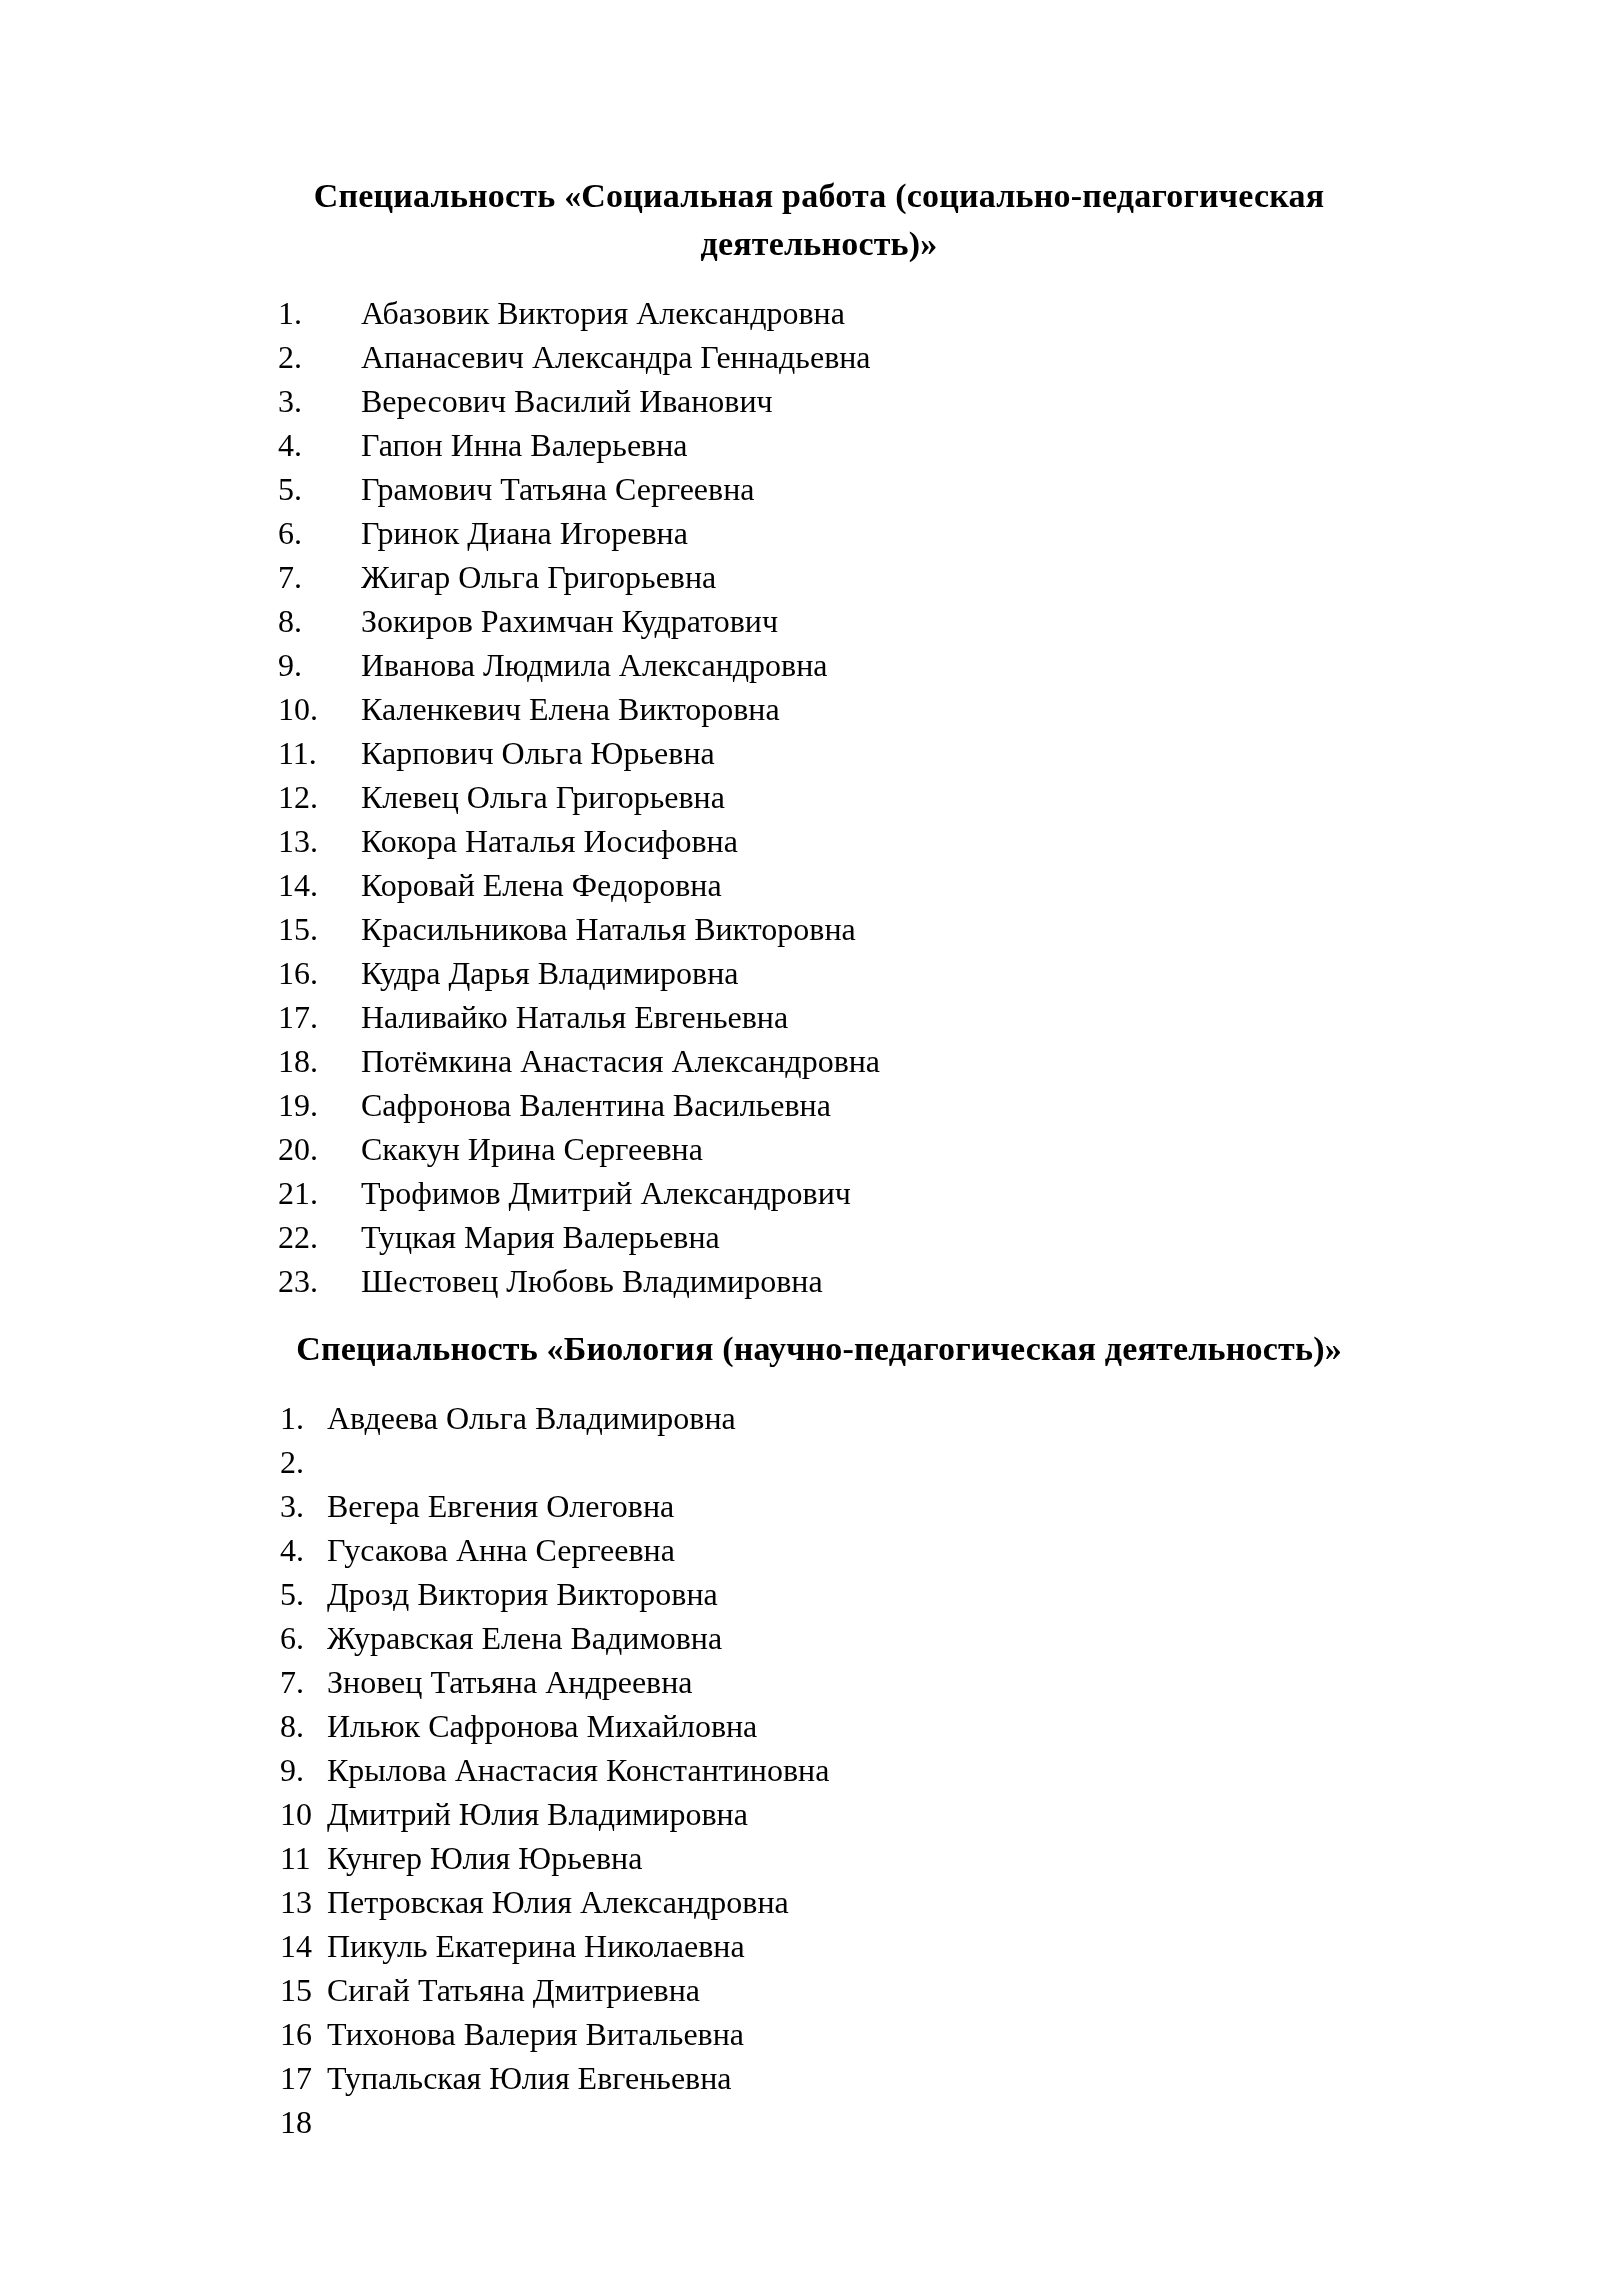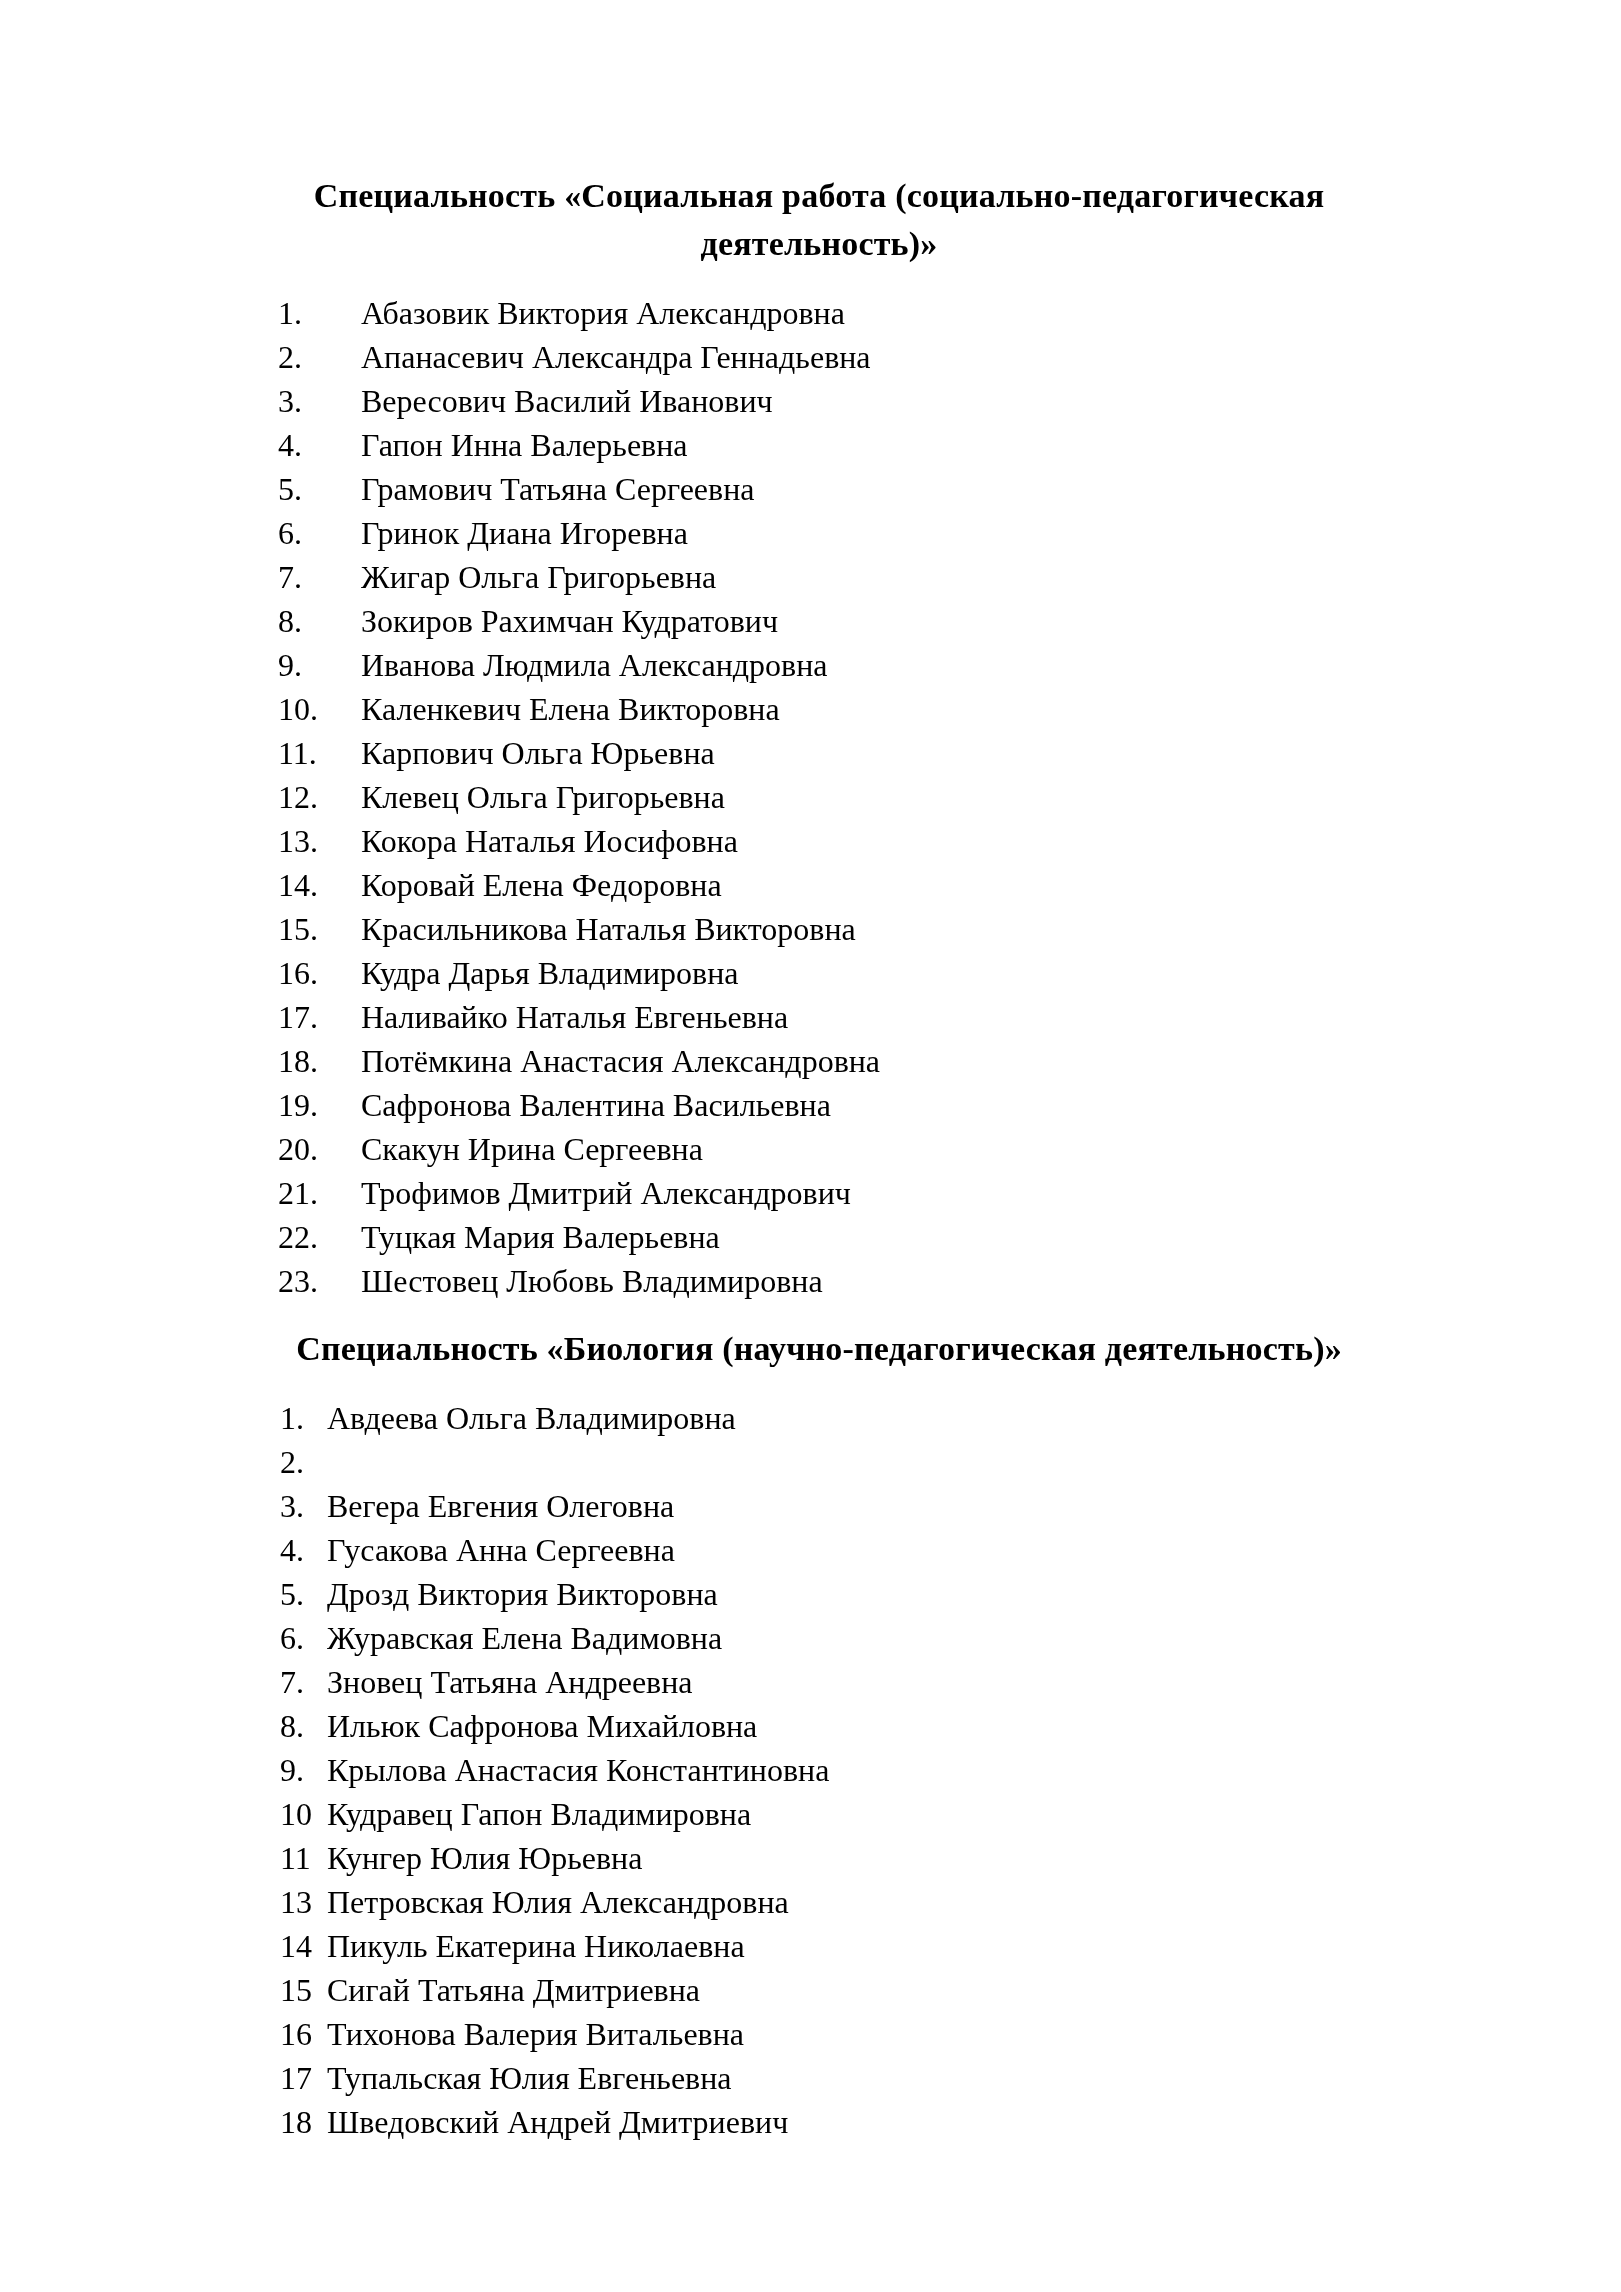--- a/index.html
+++ b/index.html
@@ -191,21 +191,21 @@
         <li class="row">
           <span class="num">8.</span>
           <span class="name">Ильюк Сафронова Михайловна</span>
         </li>
         <li class="row">
           <span class="num">9.</span>
           <span class="name">Крылова Анастасия Константиновна</span>
         </li>
         <li class="row">
           <span class="num">10</span>
-          <span class="name">Кудравец Гапон Владимировна</span>
+          <span class="name">Дмитрий Юлия Владимировна</span>
         </li>
         <li class="row">
           <span class="num">11</span>
           <span class="name">Кунгер Юлия Юрьевна</span>
         </li>
         <li class="row">
           <span class="num">13</span>
           <span class="name">Петровская Юлия Александровна</span>
         </li>
         <li class="row">
@@ -219,19 +219,18 @@
         <li class="row">
           <span class="num">16</span>
           <span class="name">Тихонова Валерия Витальевна</span>
         </li>
         <li class="row">
           <span class="num">17</span>
           <span class="name">Тупальская Юлия Евгеньевна</span>
         </li>
         <li class="row">
           <span class="num">18</span>
-          <span class="name">Шведовский Андрей Дмитриевич</span>
         </li>
       </ol>
   </section>
 
 </main>
 
 
 </body></html>

